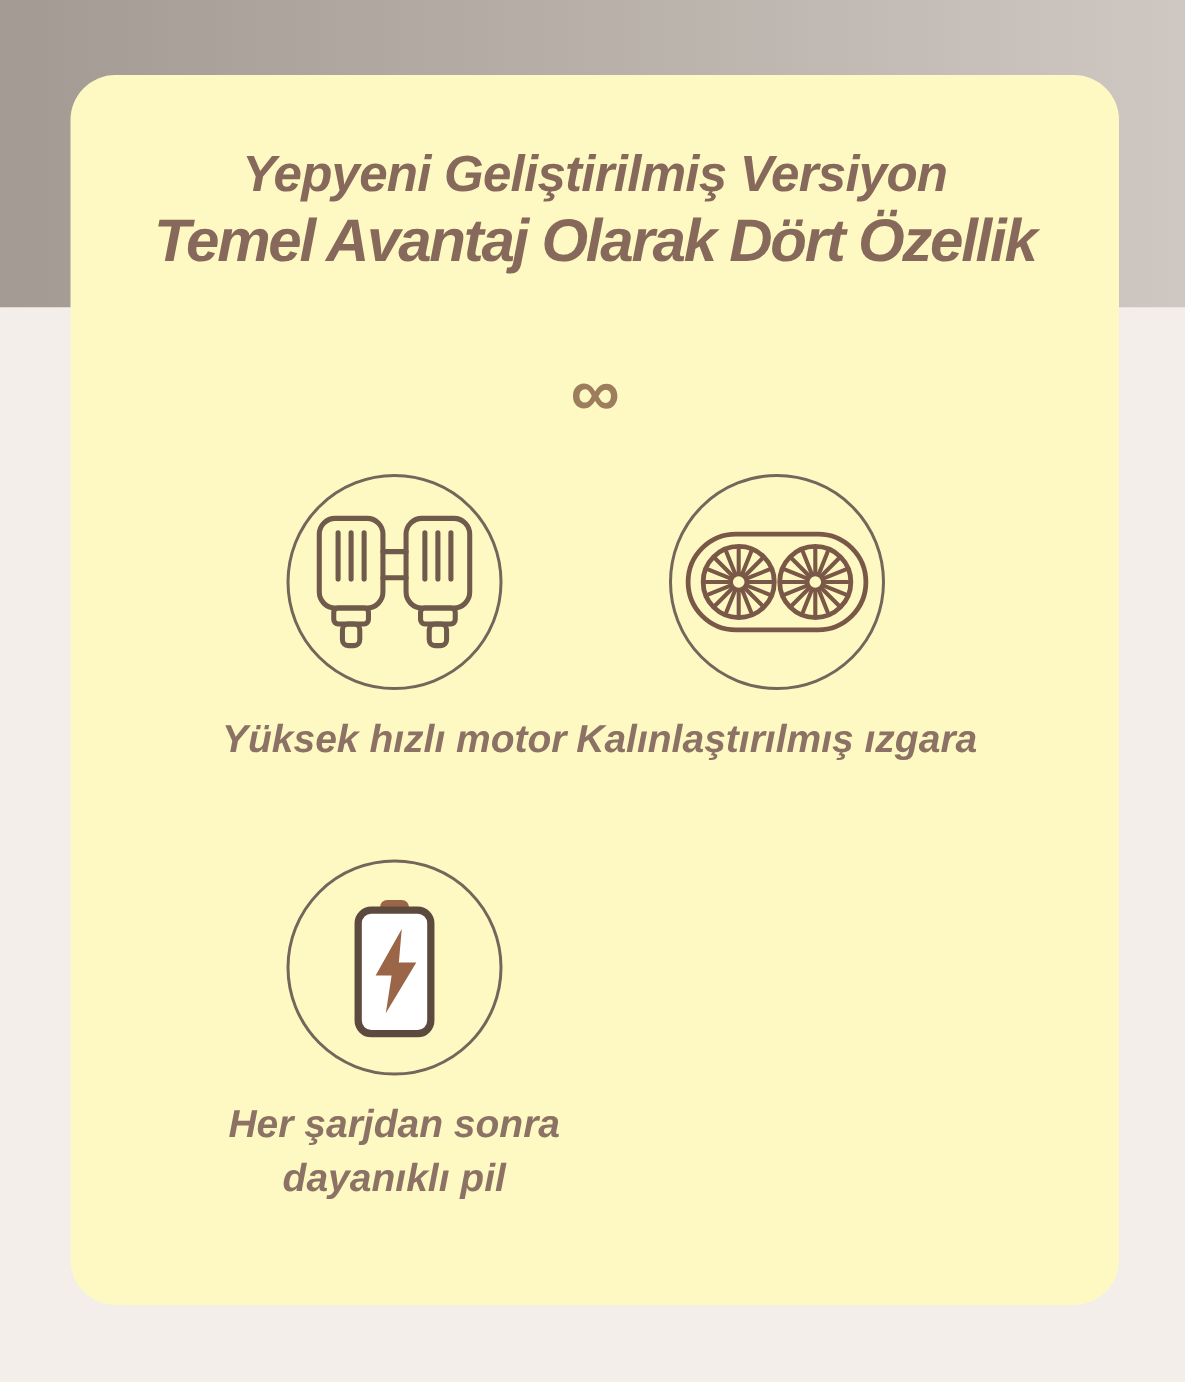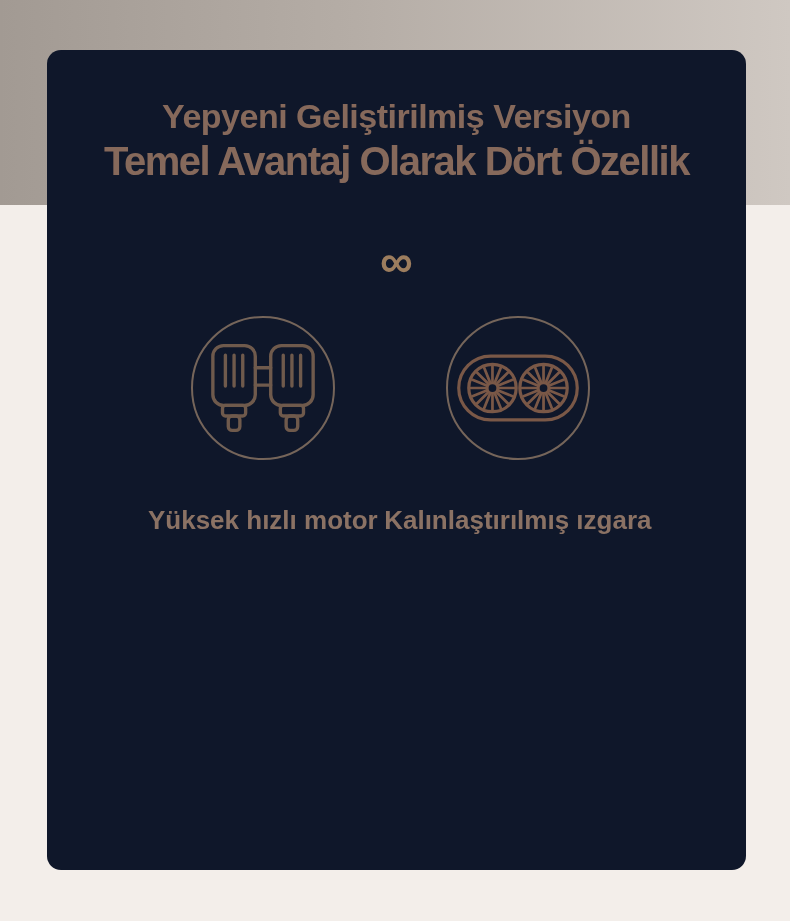--- a/index.html
+++ b/index.html
@@ -17,23 +17,24 @@
   }
   .bg-bottom {
     position: absolute; left: 0; top: 205px;
     width: 790px; height: 716px;
     background: #f3eeea;
   }
   .card {
     position: absolute;
     left: 47px; top: 50px;
     width: 699px; height: 820px;
-    background: #0f172a;
-    border-radius: 14px;
+    background: #fef9c3;
+    border-radius: 30px;
     text-align: center;
+    font-style: italic;
   }
   .title-1 {
     margin-top: 46px;
     font-size: 34px;
     font-weight: 700;
     line-height: 40px;
     letter-spacing: -0.5px;
     color: #86695b;
     white-space: nowrap;
   }
@@ -75,21 +76,21 @@
     justify-content: center;
   }
   .feature-label {
     margin-top: 14px;
     font-size: 26px;
     font-weight: 700;
     line-height: 36px;
     color: #8b7264;
     text-align: center;
   }
-  .feature-label span { display: block; white-space: nowrap; margin-top: 28px; }
+  .feature-label span { display: block; white-space: nowrap; }
 </style>
 </head>
 <body>
 
 <div class="bg-top"></div>
 <div class="bg-bottom"></div>
 
 <div class="card">
 
   <div class="title-1">Yepyeni Geliştirilmiş Versiyon</div>
@@ -143,15 +144,28 @@
               <path d="M103 35 L118 29 M89 41 L74 47 M99 45 L105 60 M93 31 L87 16"></path>
             </g>
           </g>
         </svg>
       </div>
       <div class="feature-label">
         <span>Kalınlaştırılmış ızgara</span>
       </div>
     </div>
 
+    <div class="feature-cell">
+      <div class="icon-circle">
+        <svg width="62" height="93" viewBox="0 0 64 96" fill="none">
+          <rect x="22" y="1" width="20" height="12" rx="5" fill="#9a6647"></rect>
+          <rect x="7" y="8" width="50" height="85" rx="9" fill="#ffffff" stroke="#5d4a3f" stroke-width="5"></rect>
+          <path d="M37 21 L19 53 L30 53 L26 79 L47 44 L35 44 Z" fill="#9a6647" stroke="none"></path>
+        </svg>
+      </div>
+      <div class="feature-label">
+        <span>Her şarjdan sonra</span>
+        <span>dayanıklı pil</span>
+      </div>
+    </div>
 
   </div>
 </div>
 
 </body></html>

